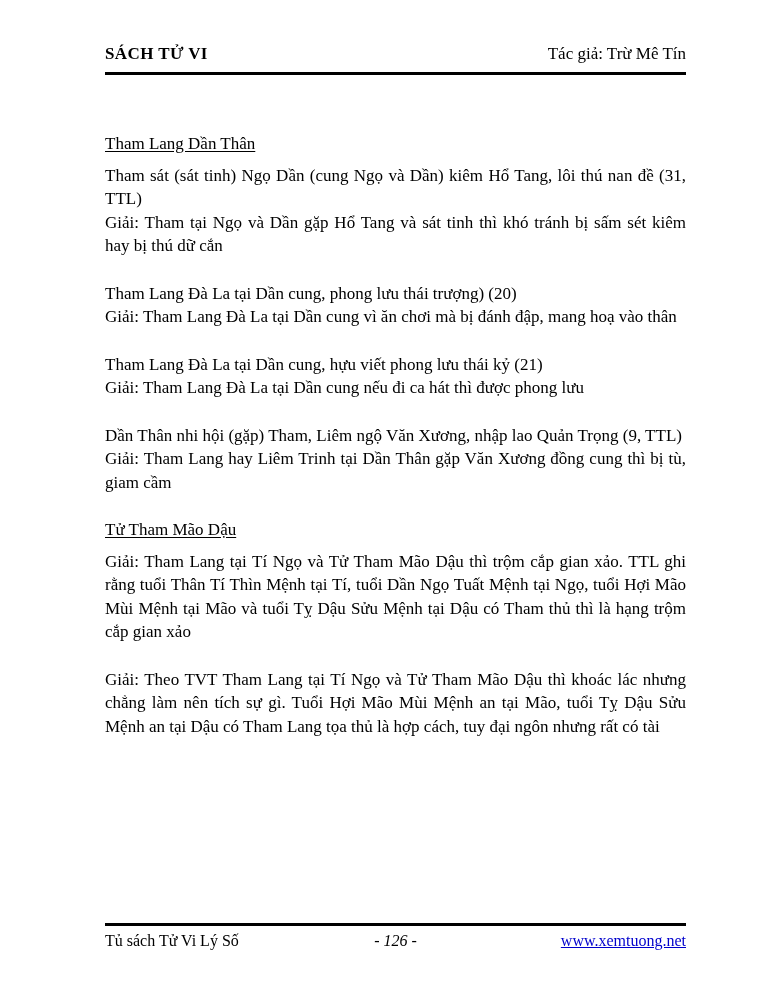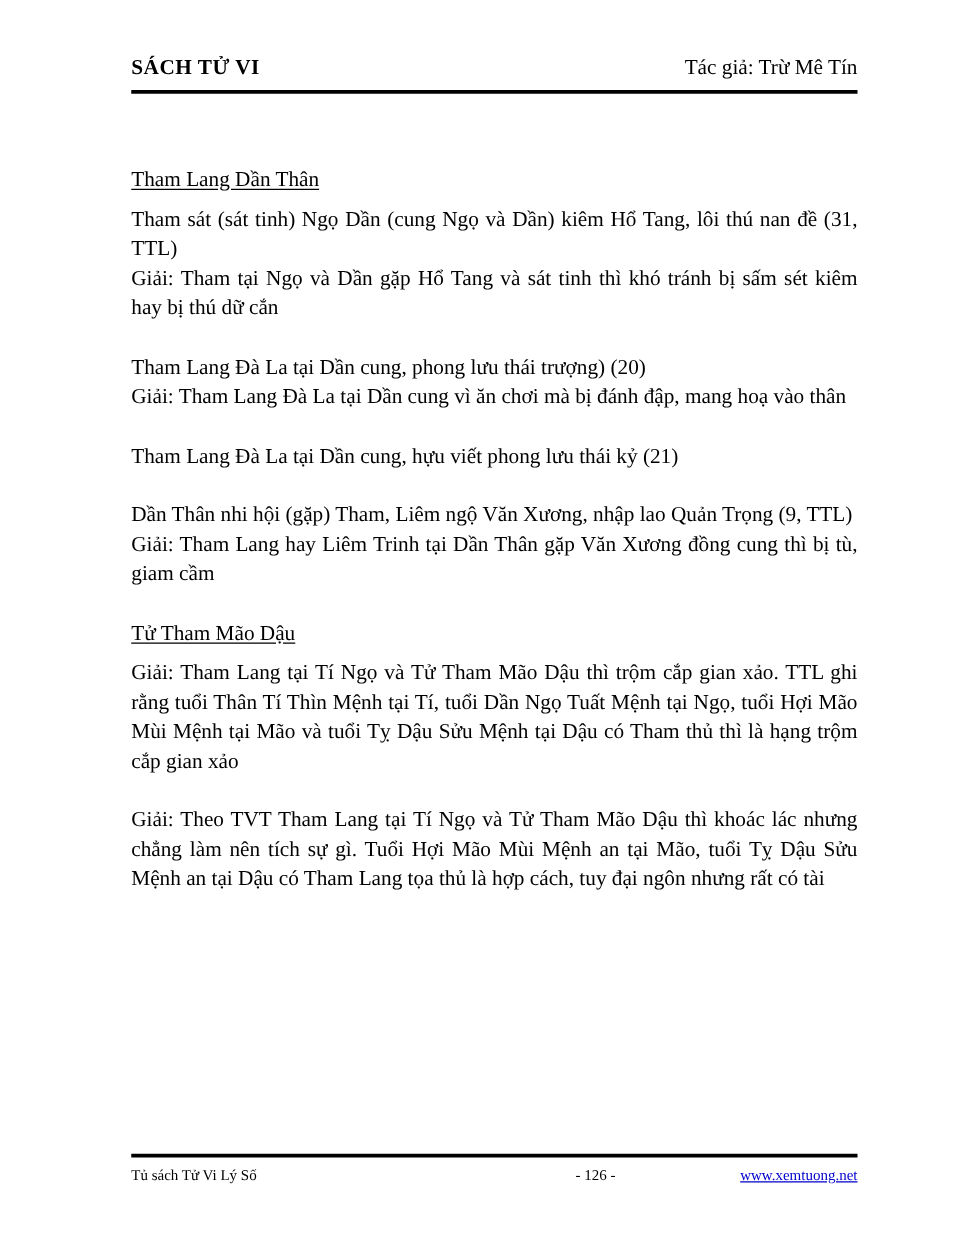--- a/index.html
+++ b/index.html
@@ -62,25 +62,25 @@
     margin-top: 24px;
   }
   .page-footer {
     position: absolute;
     left: 105px;
     right: 79px;
     top: 923px;
     border-top: 3px solid #000000;
     padding-top: 5px;
     display: flex;
-    font-size: 12px;
+    font-size: 16px;
     line-height: 19px;
   }
   .f-left  { flex: 1; text-align: left; }
-  .f-center{ flex: 1; text-align: right; }
+  .f-center{ flex: 1; text-align: center; font-style: italic; }
   .f-right { flex: 1; text-align: right; }
   a.site-link {
     color: var(--link-color, #0000cc);
     text-decoration: underline;
     cursor: pointer;
   }
 </style>
 </head>
 <body>
 
@@ -101,20 +101,21 @@
         <p class="giai">Giải: Tham tại Ngọ và Dần gặp Hổ Tang và sát tinh thì khó tránh bị sấm sét kiêm hay bị thú dữ cắn</p>
       </div>
 
       <div class="group">
         <p class="stmt">Tham Lang Đà La tại Dần cung, phong lưu thái trượng) (20)</p>
         <p class="giai">Giải: Tham Lang Đà La tại Dần cung vì ăn chơi mà bị đánh đập, mang hoạ vào thân</p>
       </div>
 
       <div class="group">
         <p class="stmt">Tham Lang Đà La tại Dần cung, hựu viết phong lưu thái kỷ  (21)</p>
+        <p class="giai">Giải: Tham Lang Đà La tại Dần cung nếu đi ca hát thì được phong lưu</p>
       </div>
 
       <div class="group">
         <p class="stmt">Dần Thân nhi hội (gặp) Tham, Liêm ngộ Văn Xương, nhập lao Quản Trọng (9, TTL)</p>
         <p class="giai">Giải: Tham Lang hay Liêm Trinh tại Dần Thân gặp Văn Xương đồng cung thì bị tù, giam cầm</p>
       </div>
     </div>
 
     <div class="section">
       <p class="sec-heading"><span>Tử Tham Mão Dậu</span></p>

